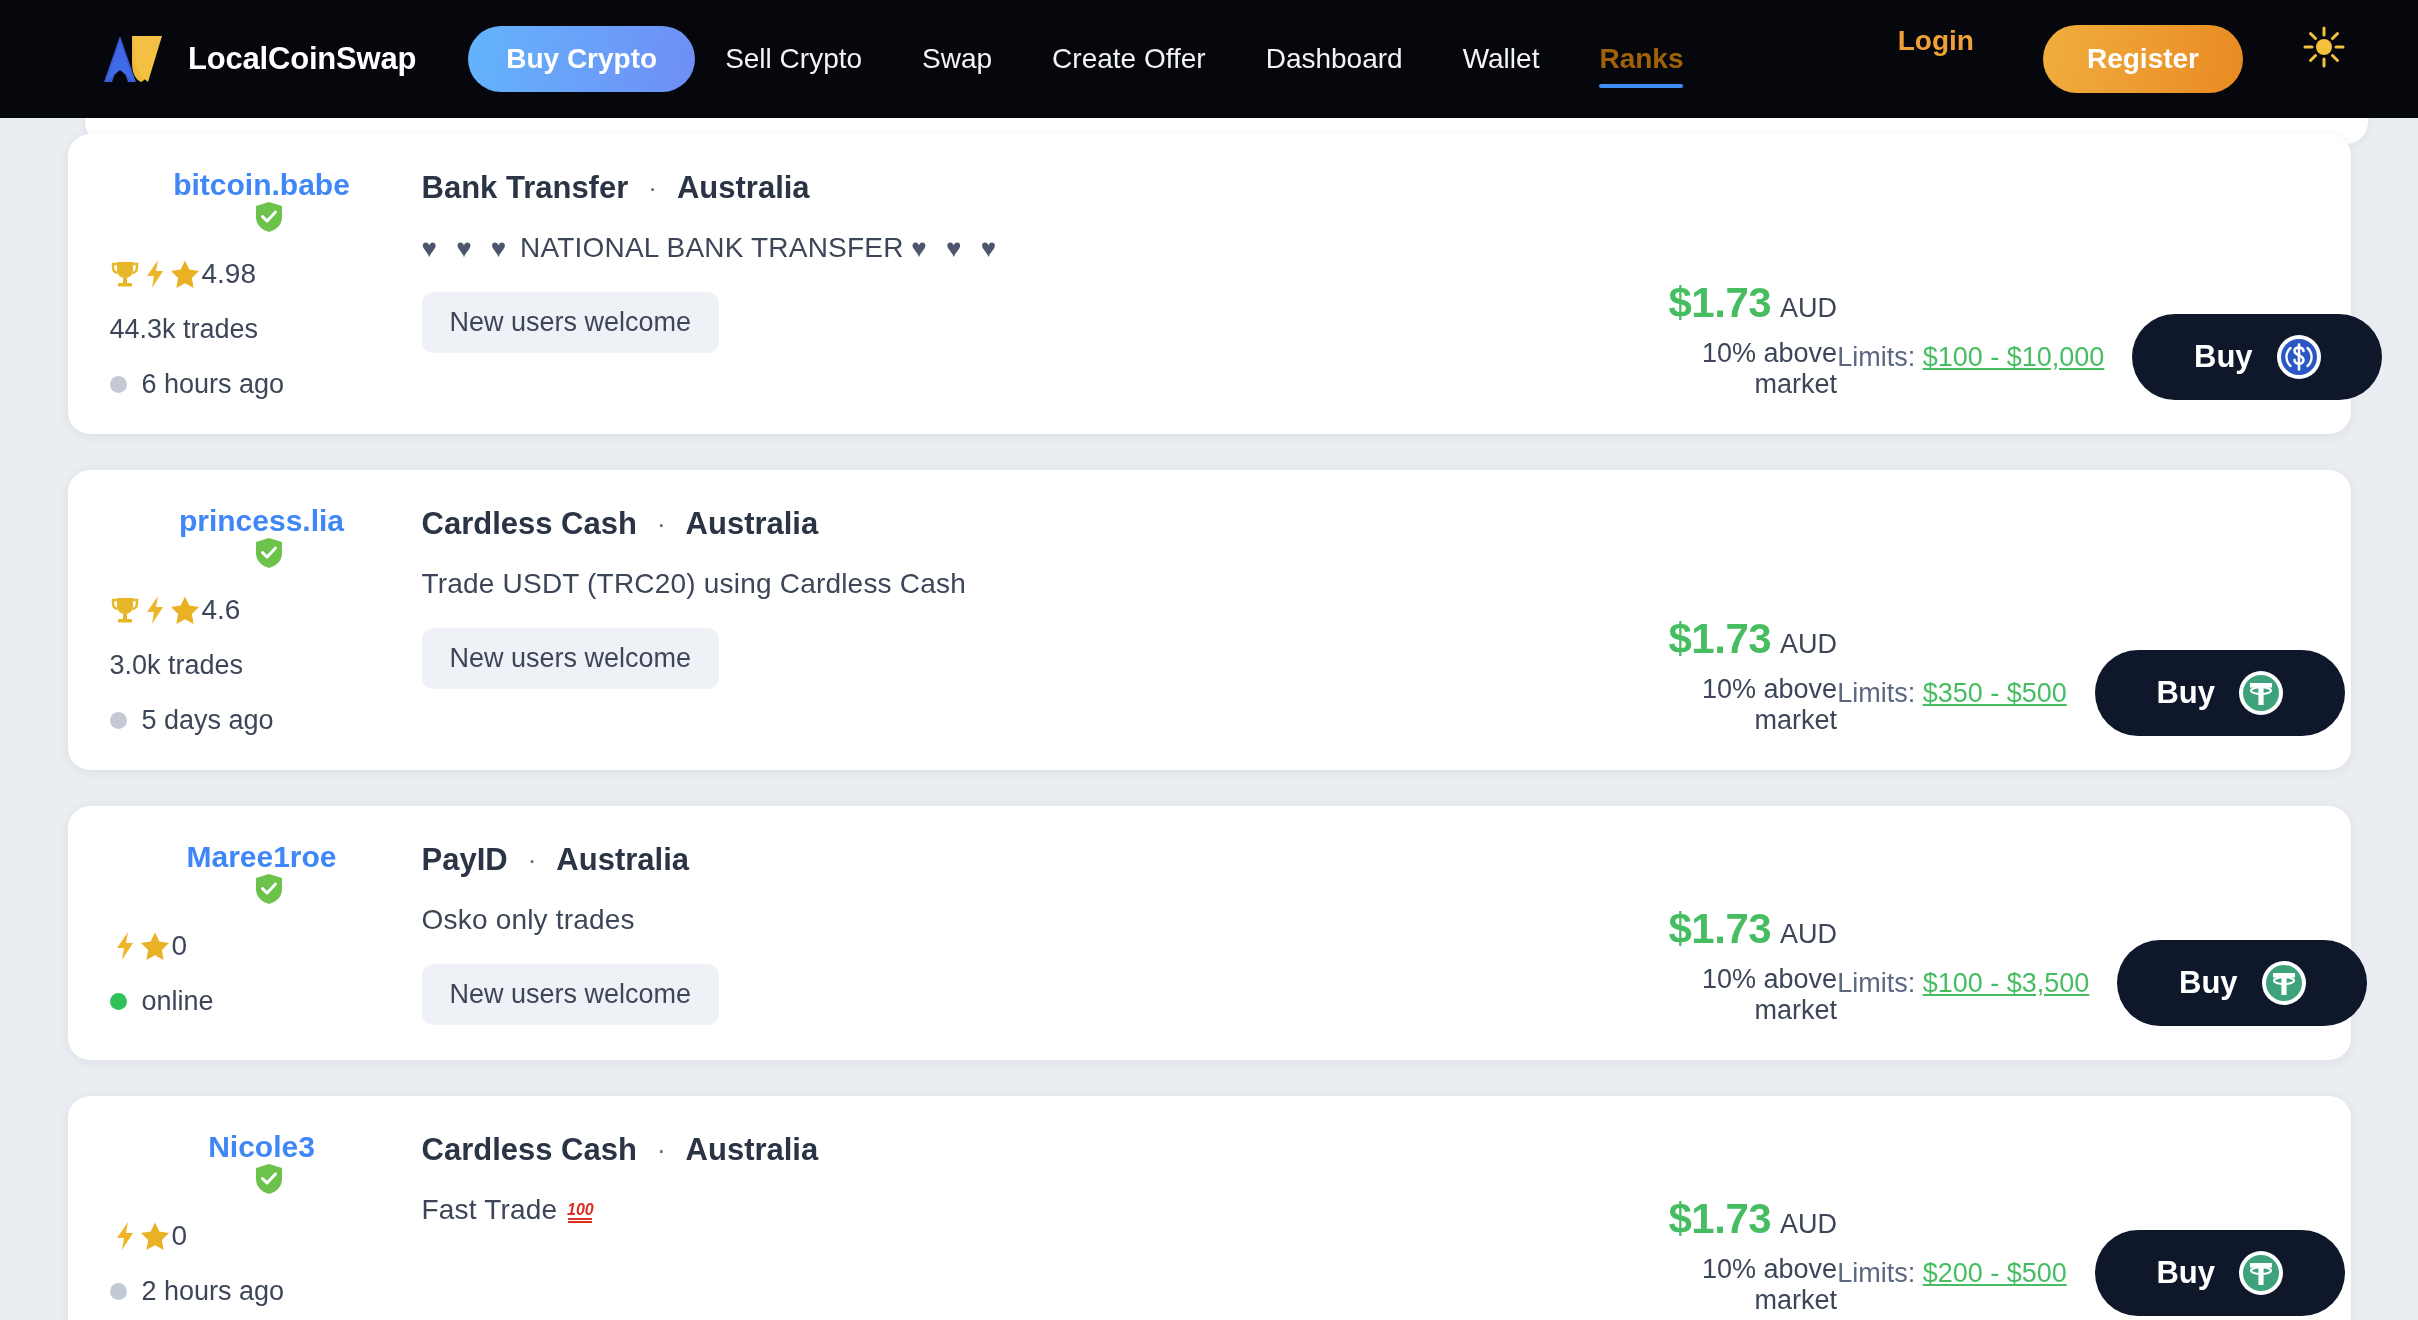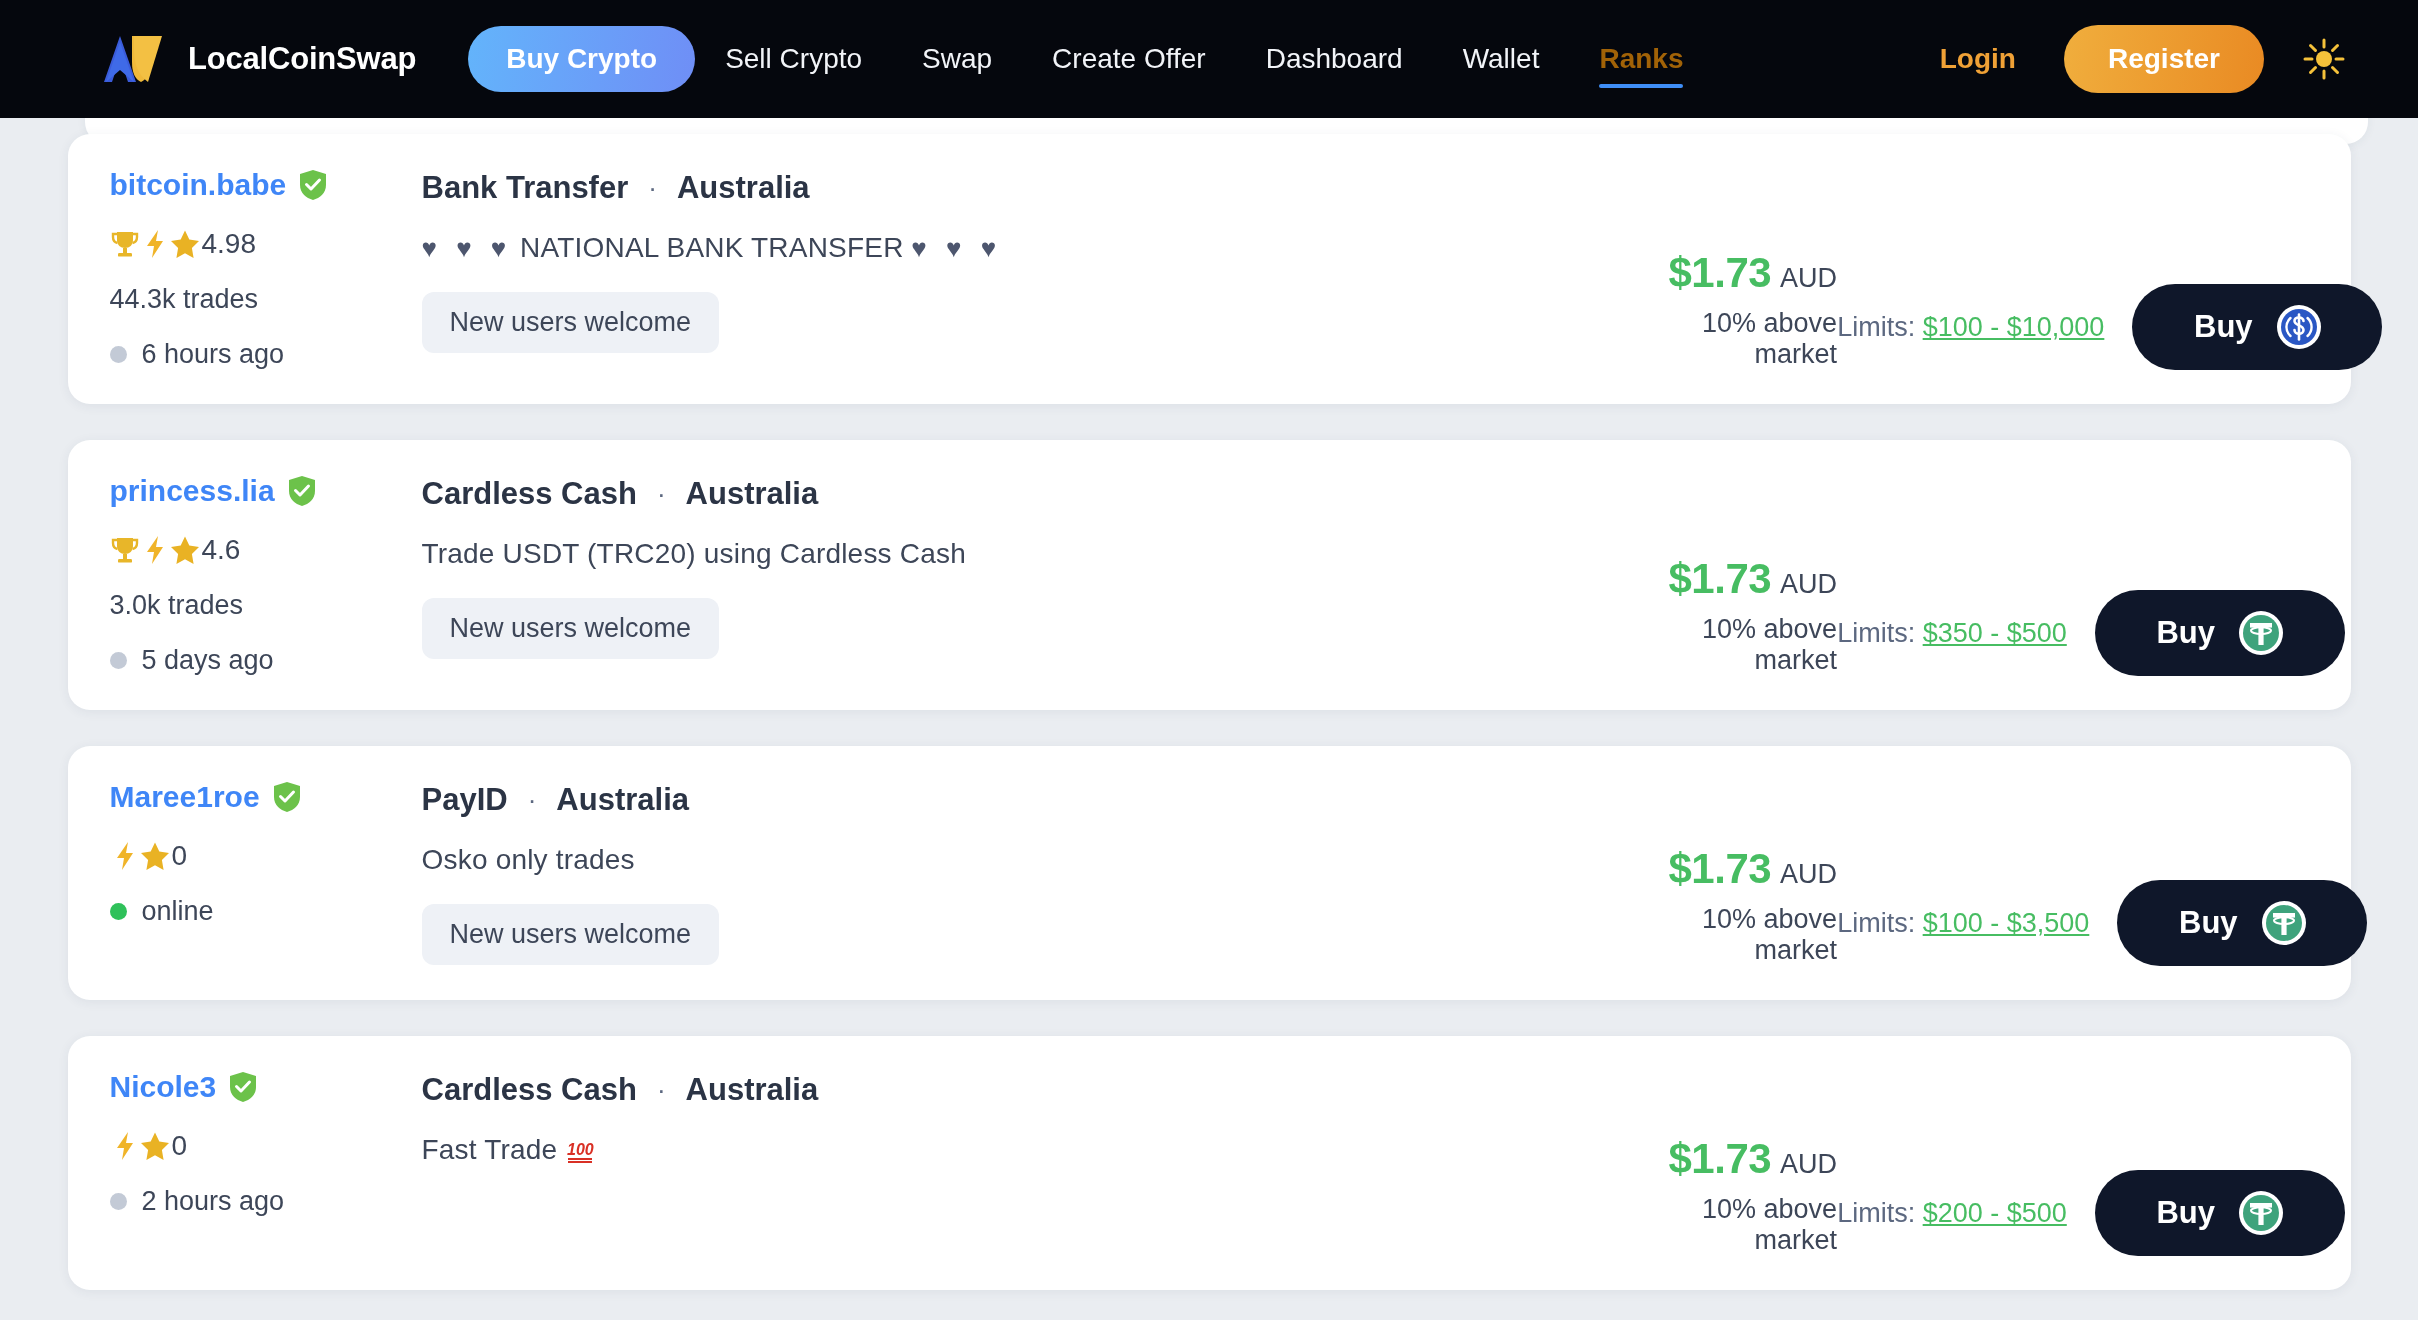--- a/index.html
+++ b/index.html
@@ -39,21 +39,21 @@
     color: #a16207; font-weight: bold;
     position: relative;
   }
   .nav-link.active::after {
     content: ""; position: absolute;
     left: 30px; right: 30px; bottom: -13px;
     height: 4px; background: #3f8ef7; border-radius: 2px;
   }
   .nav-right {
     margin-left: auto; margin-right: 72px;
-    display: flex; align-items: center;
+    display: flex;  gap: 21px;
   }
   .login-link {
     color: #f0a136; font-size: 28px; font-weight: bold;
     margin-right: 48px; white-space: nowrap;
   }
   .register-btn {
     background: linear-gradient(100deg, #f0ae3d 0%, #e98a23 100%);
     color: #ffffff; font-size: 28px; font-weight: bold;
     padding: 18px 44px; border-radius: 40px;
     border: none; font-family: inherit; white-space: nowrap;
@@ -97,21 +97,21 @@
     border-radius: 22px;
     box-shadow: 0 2px 12px rgba(40,60,90,0.07);
     padding: 34px 42px 34px 34px;
     display: flex;
     min-height: 254px;
   }
   .offer-card:first-of-type { margin-top: 16px; }
 
   
   .trader { width: 312px; flex-shrink: 0; padding-left: 8px; }
-  .trader-top { display: flex; align-items: center; }
+  .trader-top { display: flex; align-items: center; flex-direction: column; }
   .trader-name {
     color: #3f86f7; font-size: 30px; font-weight: bold;
     white-space: nowrap;
   }
   .verified-badge { margin-left: 14px; width: 26px; height: 30px; display:inline-block; }
   .trader-stats {
     display: flex; align-items: center;
     margin-top: 26px; 
   }
   .icn { width: 30px; height: 30px; display:inline-block; }

